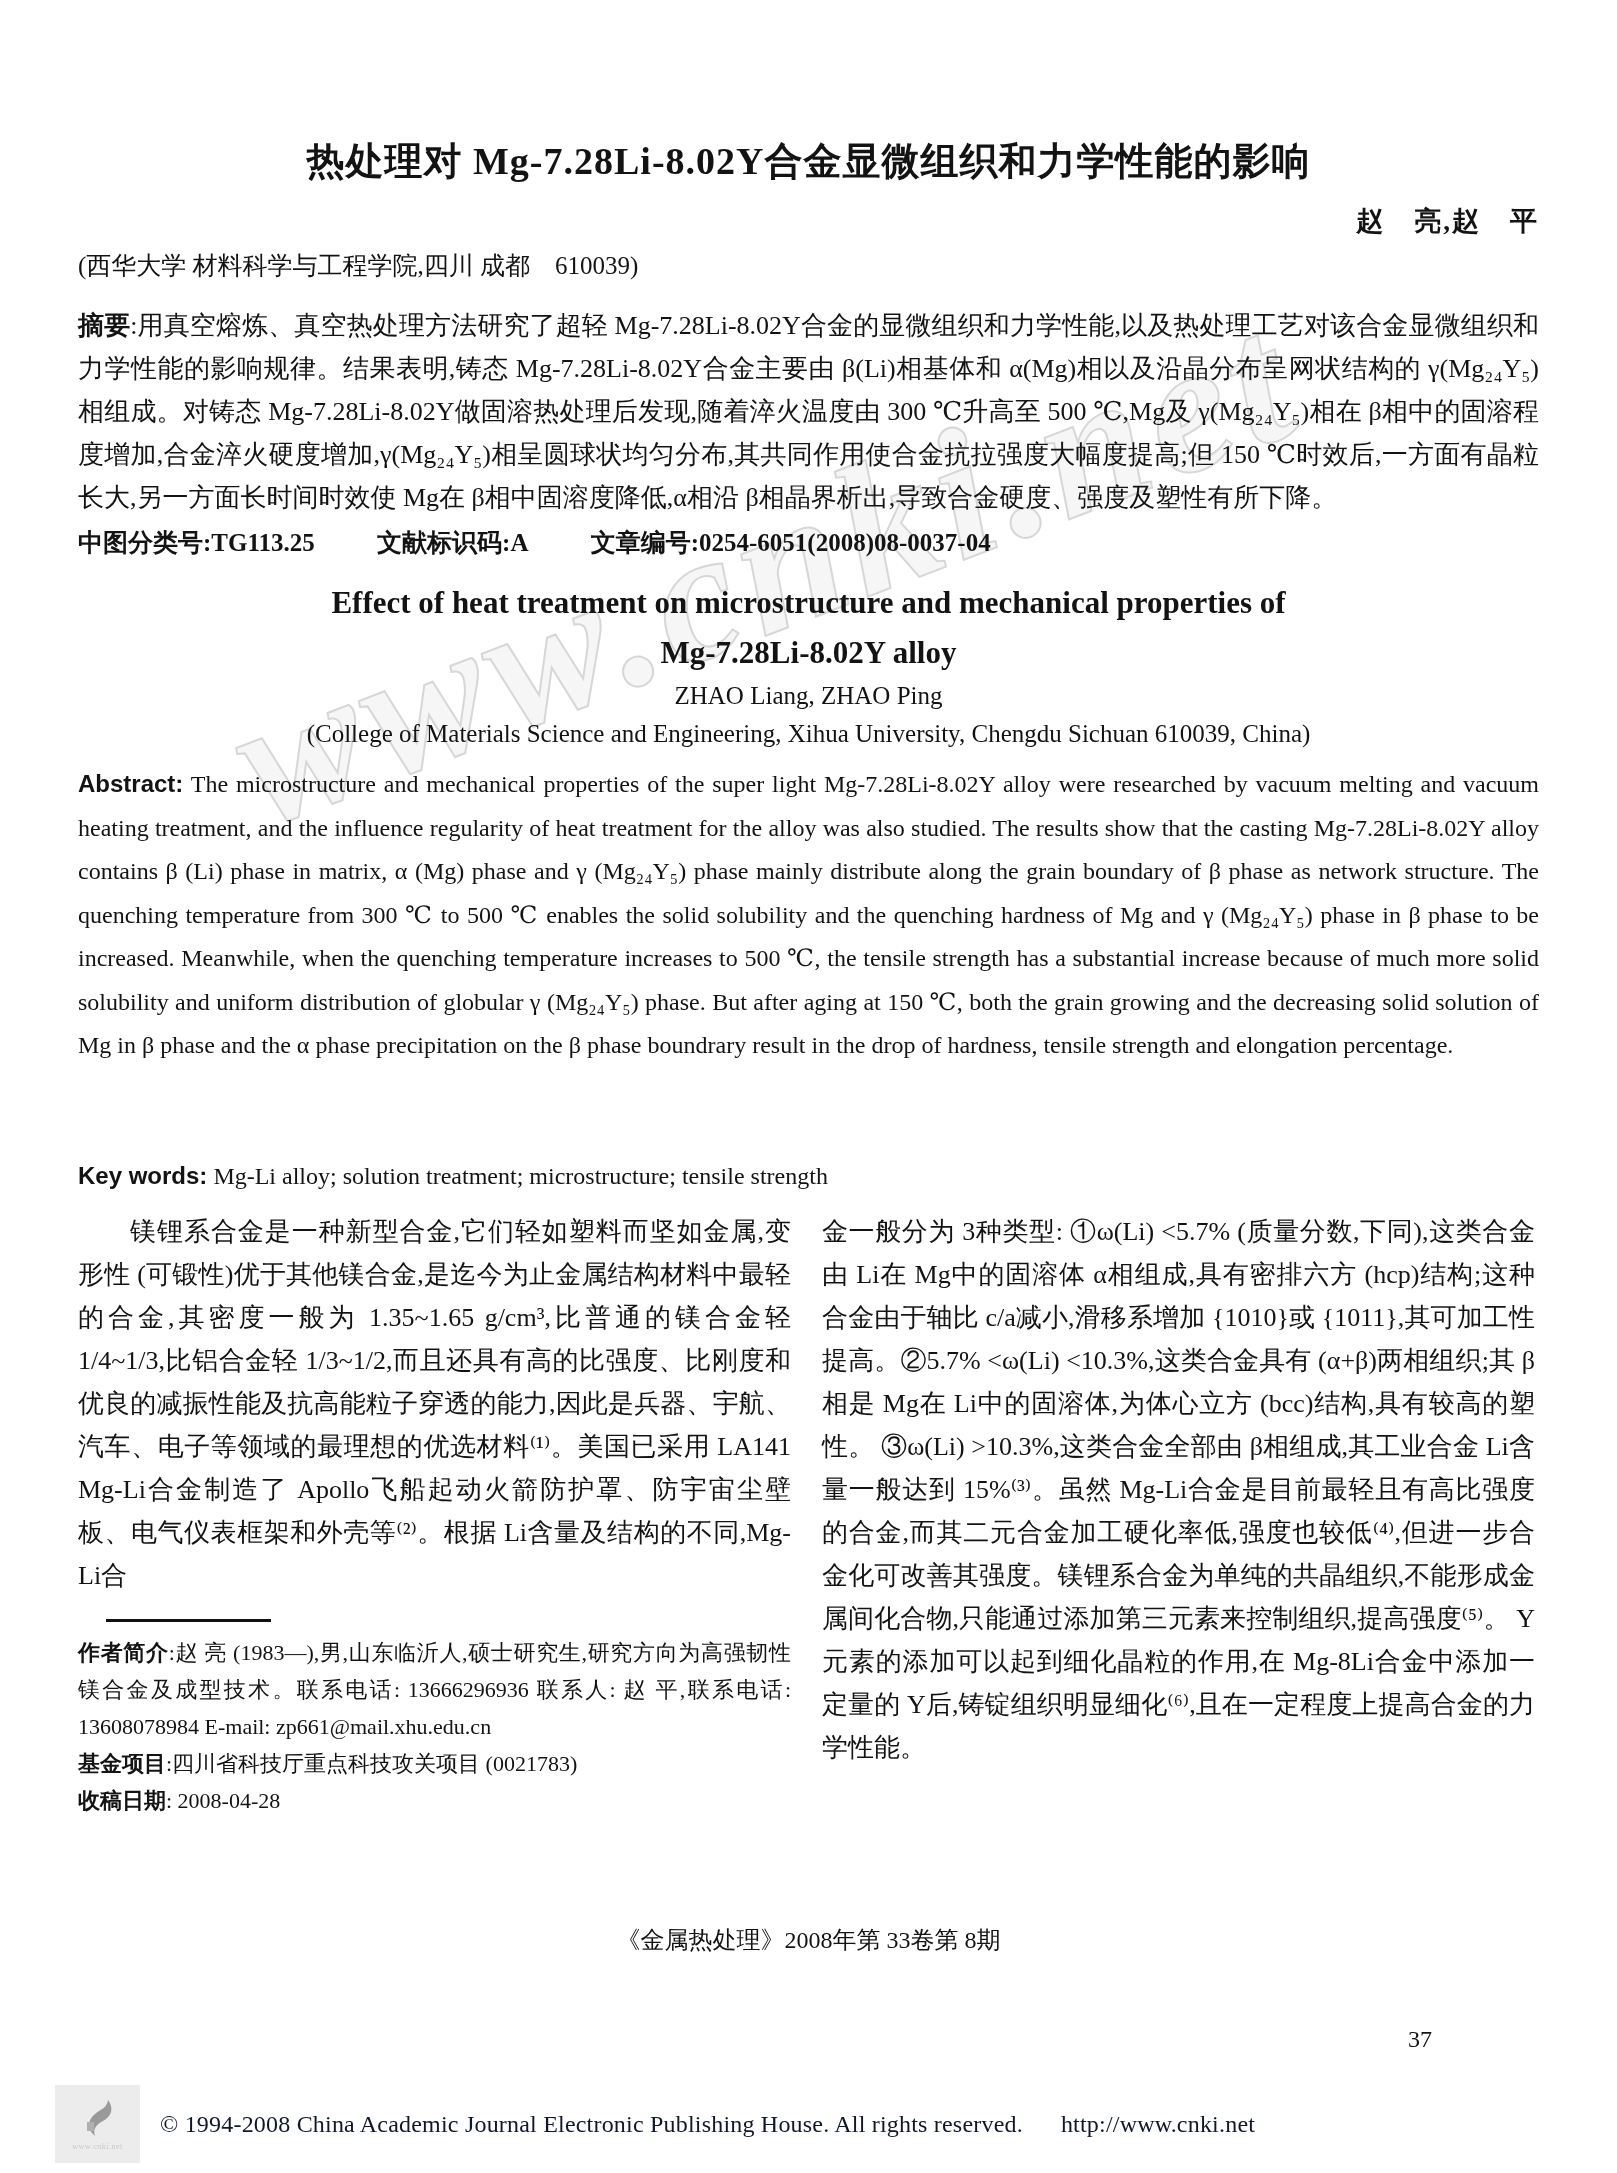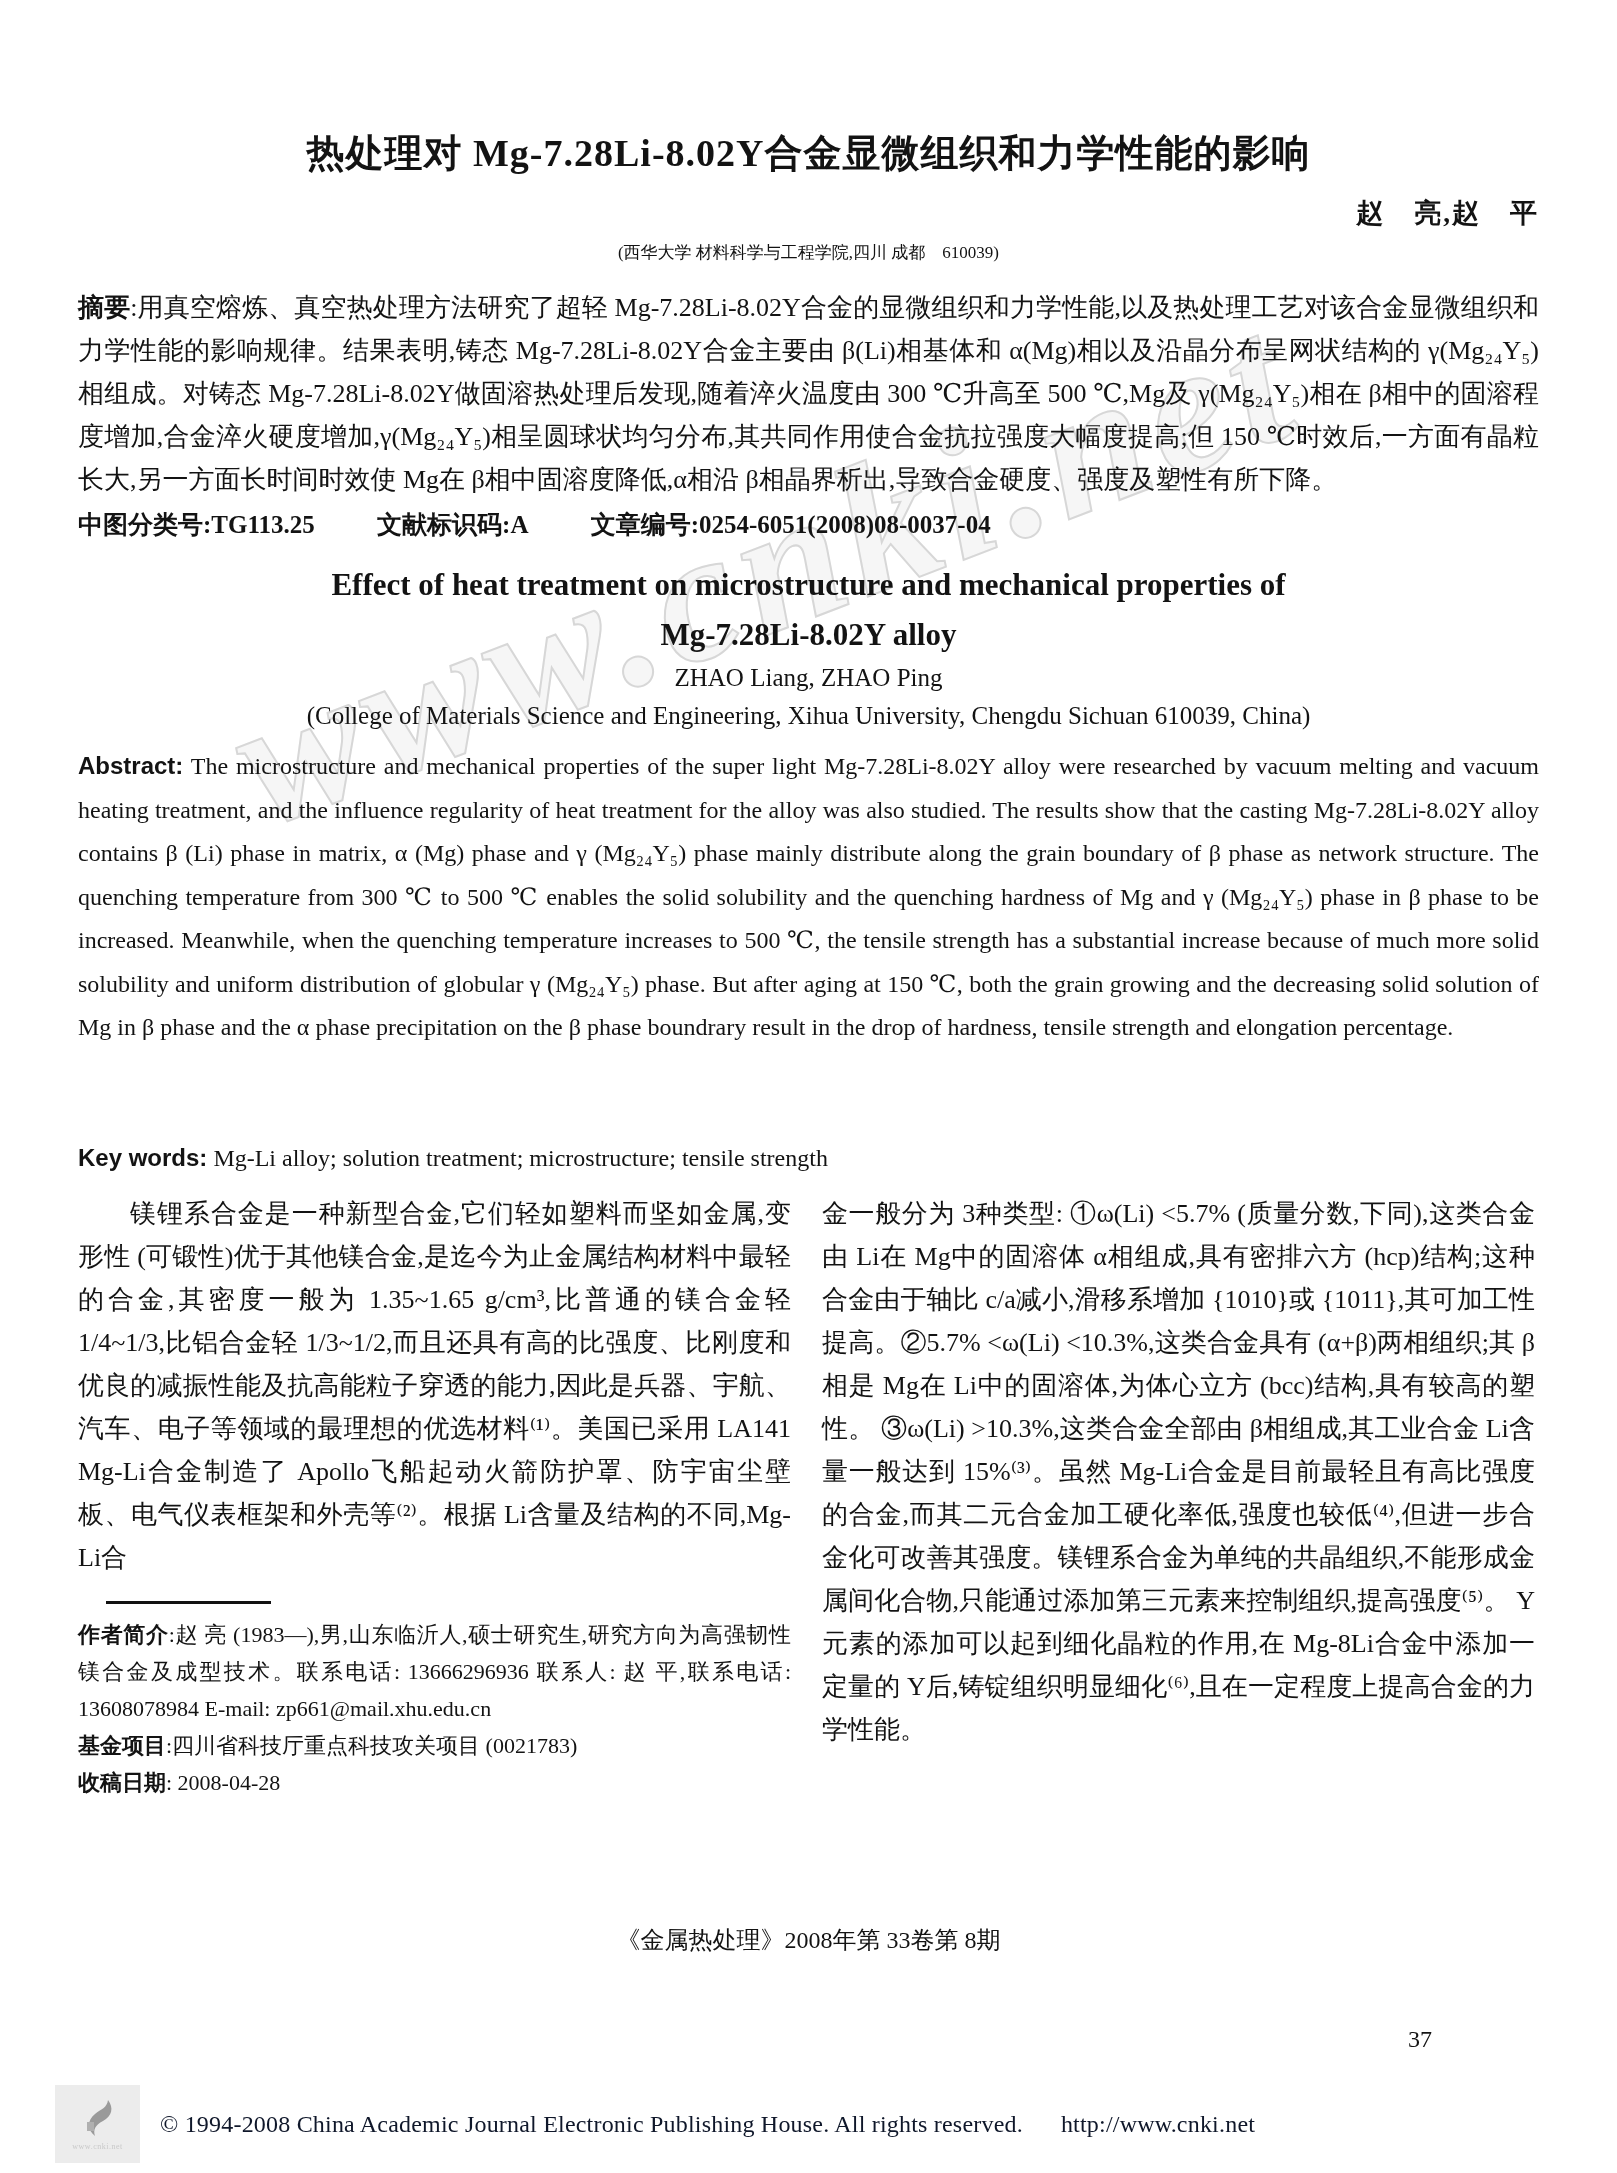--- a/index.html
+++ b/index.html
@@ -34,35 +34,34 @@
     white-space: nowrap;
     transform: rotate(-21deg);
     transform-origin: 50% 50%;
     color: rgba(225,225,225,0.30);
     -webkit-text-stroke: 2px #d7d7d7;
     pointer-events: none;
     user-select: none;
   }
   
   .title-cn {
-    margin: 0; padding-top: 128px;
+    margin: 8px; padding-top: 128px;
     text-align: center;
     font-size: 38px; font-weight: bold;
     letter-spacing: 1px;
   }
   .authors-cn {
     margin-top: 16px;
     text-align: right;
     font-size: 27px; font-weight: bold;
     letter-spacing: 2px;
   }
   .affiliation-cn {
     margin-top: 10px;
-    text-align: center;
-    font-size: 17px;
+    font-size: 25px;
   }
   
   .abstract-cn {
     margin-top: 22px;
     font-size: 26px;
     line-height: 43px;
     text-align: justify;
   }
   .label-hei {
     font-family: "Liberation Sans", "DejaVu Sans", sans-serif;

